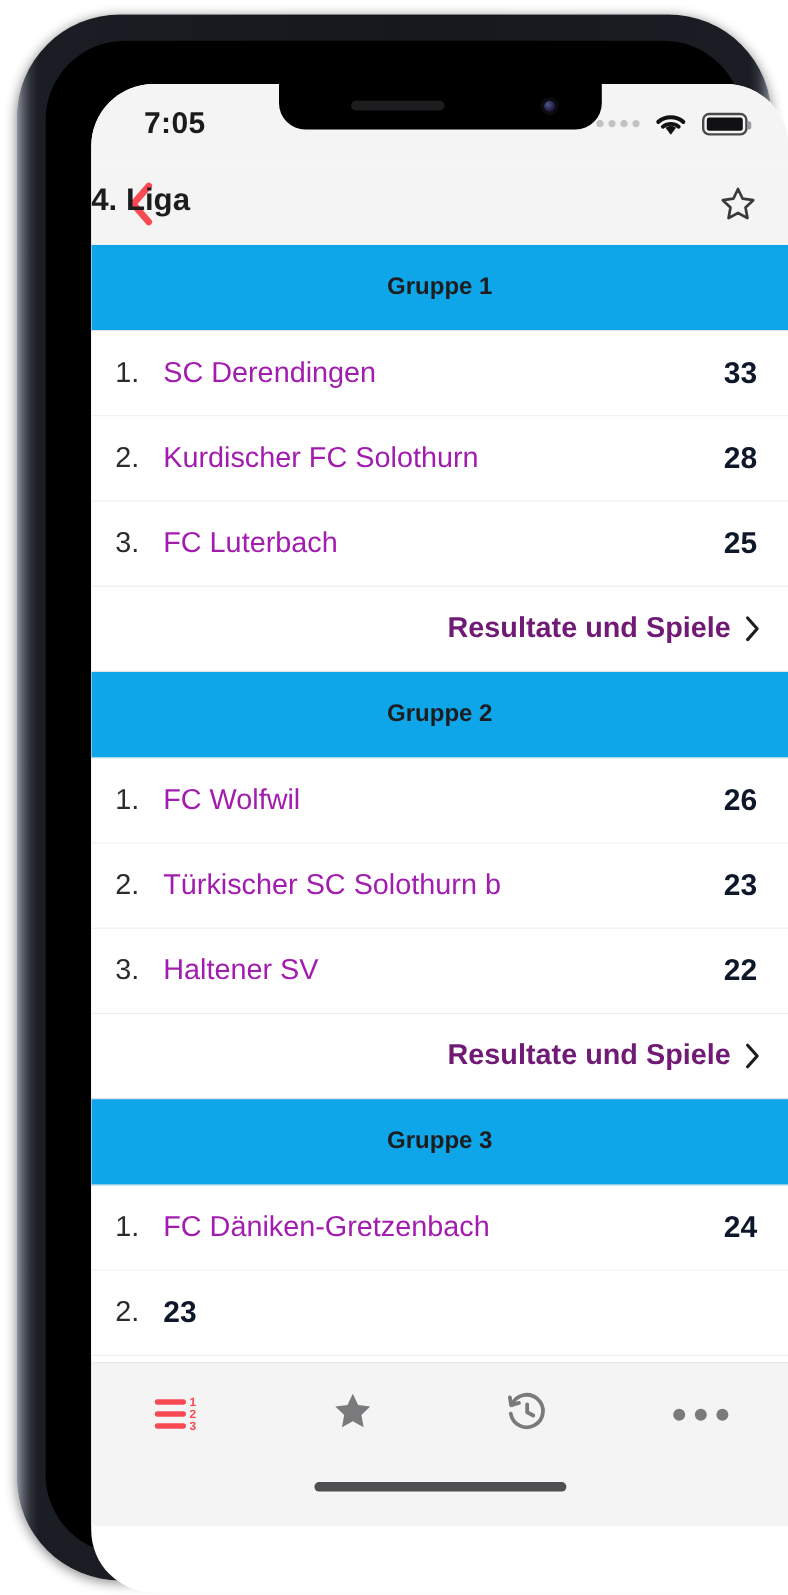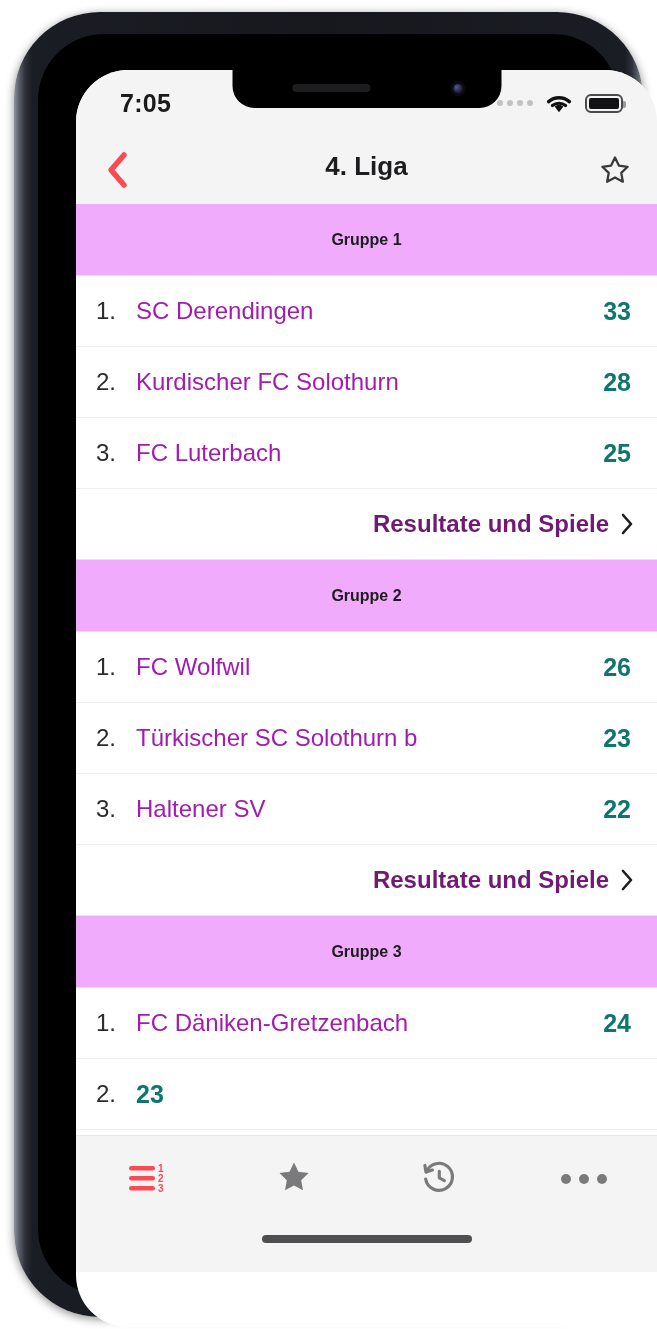--- a/index.html
+++ b/index.html
@@ -163,21 +163,21 @@
     width: 58px; height: 52px;
     display: flex;
     align-items: center;
     justify-content: center;
     cursor: pointer;
   }
   .nav-title {
     position: absolute;
     left: 0; right: 0;
     top: 13px;
-    text-align: center;
+    text-align: left;
     font-size: 26px;
     font-weight: bold;
     color: #1d1d1f;
   }
   .nav-star {
     position: absolute;
     right: 14px;
     top: 8px;
     width: 56px; height: 52px;
     display: flex;
@@ -213,25 +213,25 @@
 
   
   .content {
     position: relative;
     height: 931px;
     overflow: hidden;
     background: #ffffff;
   }
   .group-header {
     height: 72px;
-    background: #f0abfc;
-    display: flex;
-    align-items: center;
-    justify-content: center;
-    font-size: 16px;
+    background: #0ea5e9;
+    display: flex;
+    align-items: center;
+    justify-content: center;
+    font-size: 20px;
     font-weight: bold;
     color: #1d1d1f;
     border-bottom: 1px solid #e4e4e4;
     box-sizing: border-box;
   }
   .team-row {
     position: relative;
     height: 71px;
     display: flex;
     align-items: center;
@@ -249,21 +249,21 @@
   }
   .team-name {
     flex: 1;
     font-size: 24px;
     color: #a21caf;
   }
   .points {
     padding-right: 26px;
     font-size: 25px;
     font-weight: bold;
-    color: #0f766e;
+    color: #0f172a;
   }
   .results-row {
     height: 71px;
     display: flex;
     align-items: center;
     justify-content: flex-end;
     padding-right: 22px;
     background: #ffffff;
     border-bottom: 1px solid #e4e4e4;
     box-sizing: border-box;

